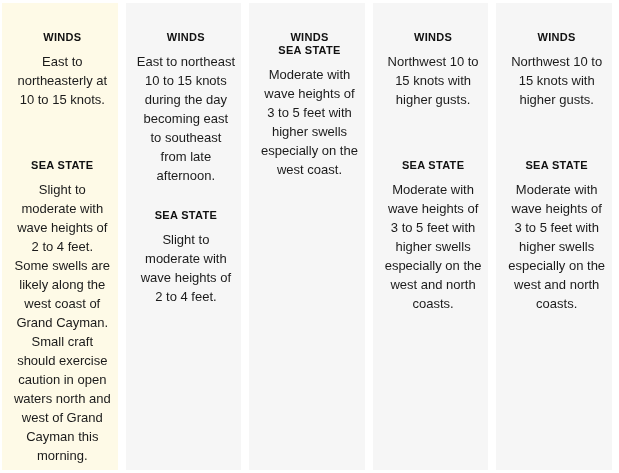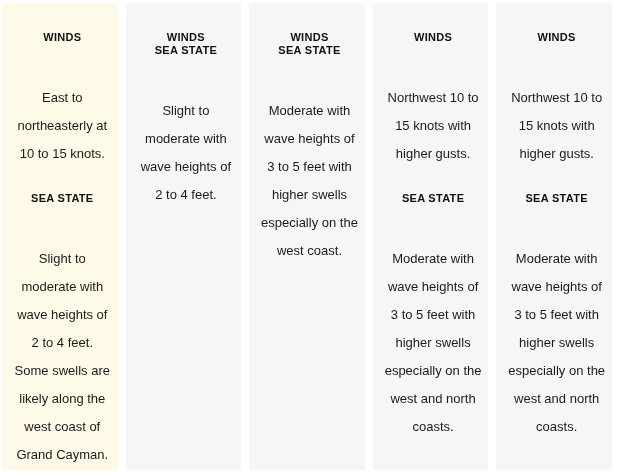--- a/index.html
+++ b/index.html
@@ -33,42 +33,43 @@
   }
   .section-hdr {
     font-size: 11px;
     font-weight: bold;
     letter-spacing: 0.3px;
     color: #111111;
     line-height: 13px;
   }
   .section-txt {
     font-size: 13px;
-    line-height: 28px;
-    margin-top: 40px;
+    line-height: 19px;
+    margin-top: 8px;
   }
   .section-txt.winds {
     min-height: 83px;
     margin-bottom: 24px;
   }
 </style>
 </head>
 <body>
 
 <div class="forecast-grid">
 
   <div class="forecast-col highlight">
     <div class="section-hdr">WINDS</div>
     <div class="section-txt winds">East to northeasterly at 10 to 15 knots.</div>
     <div class="section-hdr">SEA STATE</div>
     <div class="section-txt">Slight to moderate with wave heights of 2 to 4 feet. Some swells are likely along the west coast of Grand Cayman. Small craft should exercise caution in open waters north and west of Grand Cayman this morning.</div>
   </div>
 
   <div class="forecast-col">
     <div class="section-hdr">WINDS</div>
+    <div class="section-txt winds">East to northeast 10 to 15 knots during the day becoming east to southeast from late afternoon.</div>
     <div class="section-hdr">SEA STATE</div>
     <div class="section-txt">Slight to moderate with wave heights of 2 to 4 feet.</div>
   </div>
 
   <div class="forecast-col">
     <div class="section-hdr">WINDS</div>
     <div class="section-hdr">SEA STATE</div>
     <div class="section-txt">Moderate with wave heights of 3 to 5 feet with higher swells especially on the west coast.</div>
   </div>
 

